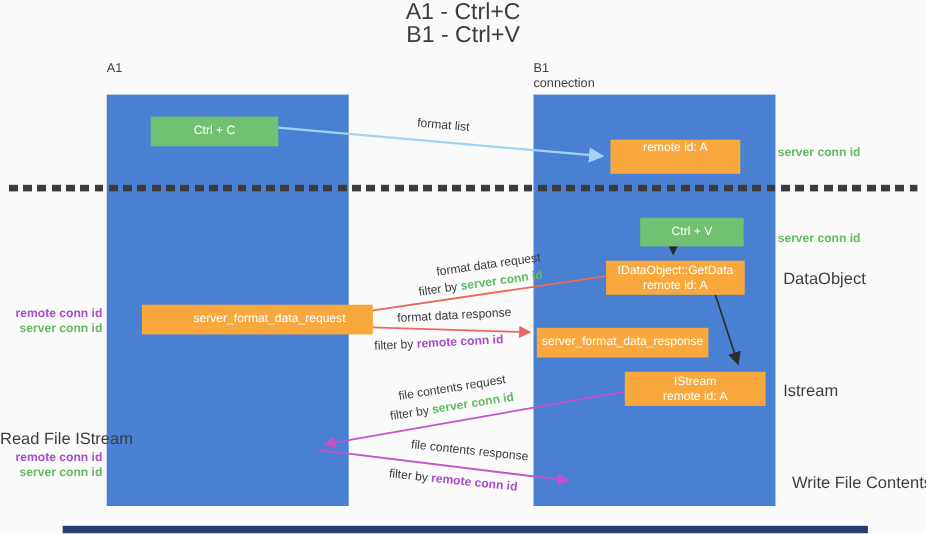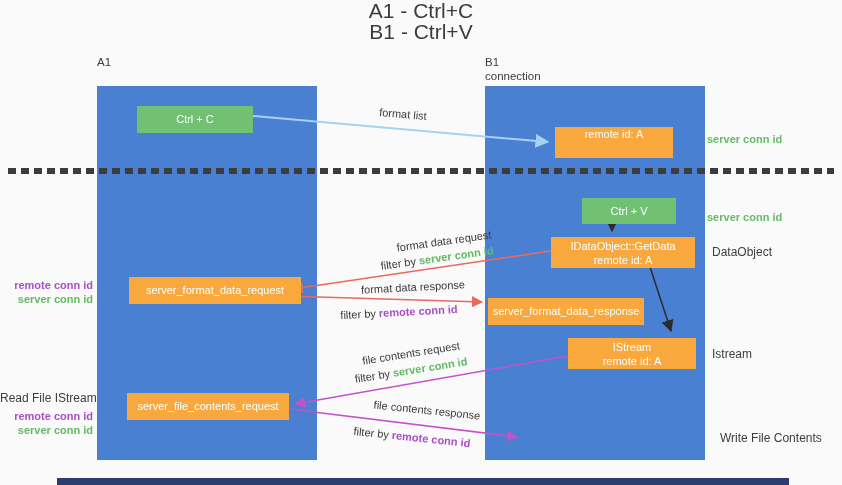--- a/index.html
+++ b/index.html
@@ -28,21 +28,21 @@
   .node {
     position:absolute; color:#ffffff; text-align:center;
     font-size:11px; white-space:nowrap;
   }
   .node.green  { background:#72c072; }
   .node.orange { background:#f9a83d; }
   .node .two-line { display:block; line-height:14px; padding-top:2px; }
   .edge-label {
     position:absolute; font-size:11px; color:#3b3b3b; white-space:nowrap;
   }
-  .side-label { position:absolute; font-size:12px; color:#3d3d3d; white-space:nowrap; }
+  .side-label { position:absolute; font-size:15px; color:#3d3d3d; white-space:nowrap; }
   .conn-label { position:absolute; font-size:11px; font-weight:bold; white-space:nowrap; }
   .green-text  { color:#63bb63; font-weight:bold; }
   .purple-text { color:#aa4ec8; font-weight:bold; }
   .left-align-block { text-align:right; width:93px; left:0; }
   .bottom-bar {
     position:absolute; left:57px; top:478px; width:732px; height:7px;
     background:#2a3d6e;
   }
 </style>
 </head>
@@ -97,41 +97,38 @@
   </div>
 
   <div class="node orange" style="left:555px; top:127px; width:118px; height:31px;">
     <span class="two-line" style="padding-top:0;">remote id: A</span>
   </div>
 
   <div class="node green" style="left:555px; top:198px; width:94px; height:26px; line-height:26px;margin-left:27px;">
     <span>Ctrl + V</span>
   </div>
 
-  <div class="node orange" style="left:551px; top:237px; width:144px; height:31px;">
+  <div class="node orange" style="left:551px; top:237px; width:126px; height:31px;">
     <span class="two-line">IDataObject::GetData</span>
     <span class="two-line" style="padding-top:0;">remote id: A</span>
   </div>
 
-  <div class="node orange" style="left:129px; top:277px; width:172px; height:27px; line-height:27px;">
+  <div class="node orange" style="left:129px; top:277px; width:188px; height:27px; line-height:27px;padding-left:22px;">
     <span>server_format_data_request</span>
   </div>
 
   <div class="node orange" style="left:488px; top:298px; width:156px; height:27px; line-height:27px;">
     <span>server_format_data_response</span>
   </div>
 
   <div class="node orange" style="left:568px; top:338px; width:128px; height:31px;">
     <span class="two-line">IStream</span>
     <span class="two-line" style="padding-top:0;">remote id: A</span>
   </div>
 
-  <div class="node orange" style="left:127px; top:393px; width:162px; height:27px; line-height:27px;">
-    <span>server_file_contents_request</span>
-  </div>
 
 
   <div class="edge-label" style="left:403px; top:114px; transform:translate(-50%,-50%) rotate(5deg);">
     <span>format list</span>
   </div>
 
   <div class="edge-label" style="left:444px; top:241px; transform:translate(-50%,-50%) rotate(-8deg);">
     <span>format data request</span>
   </div>
   <div class="edge-label" style="left:437px; top:258px; transform:translate(-50%,-50%) rotate(-8deg);">

